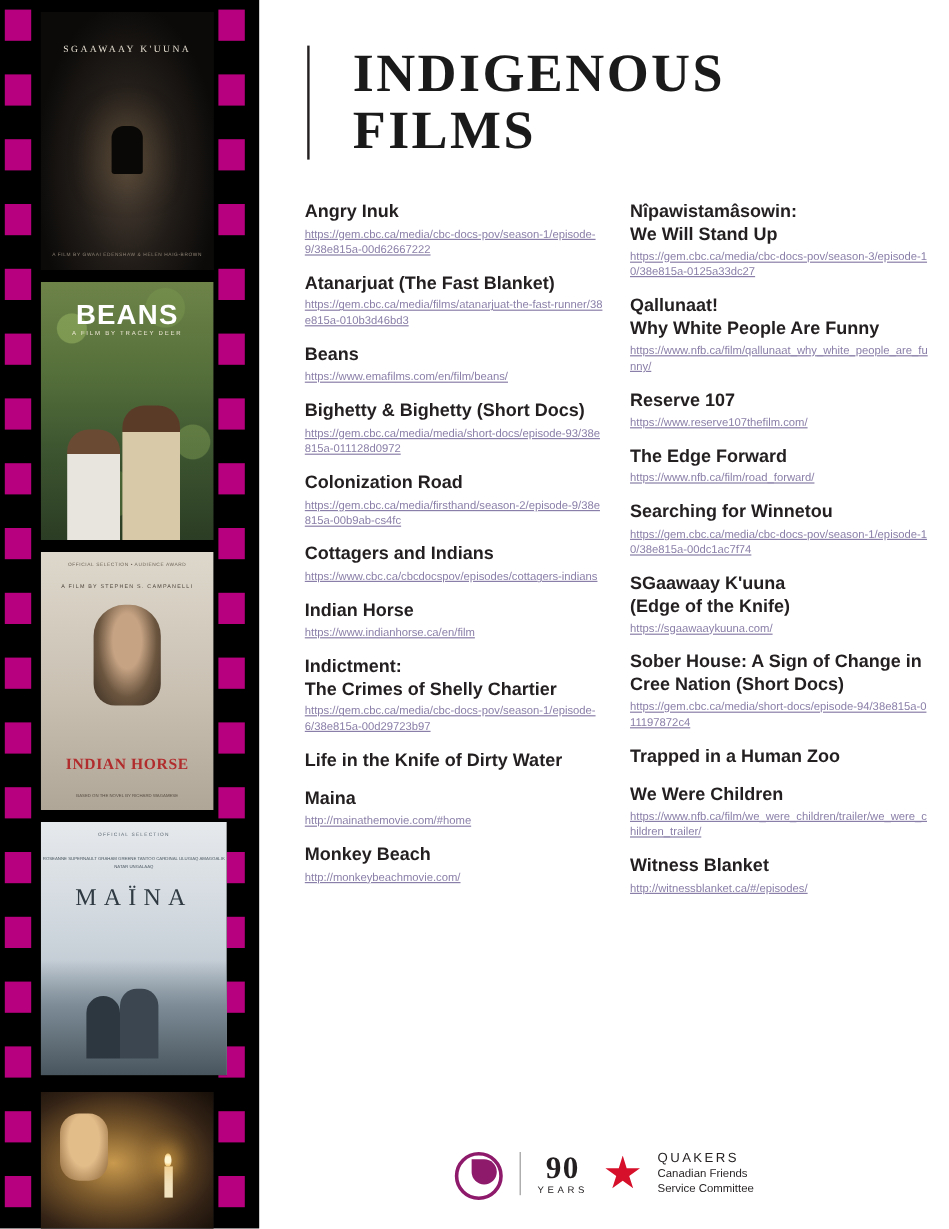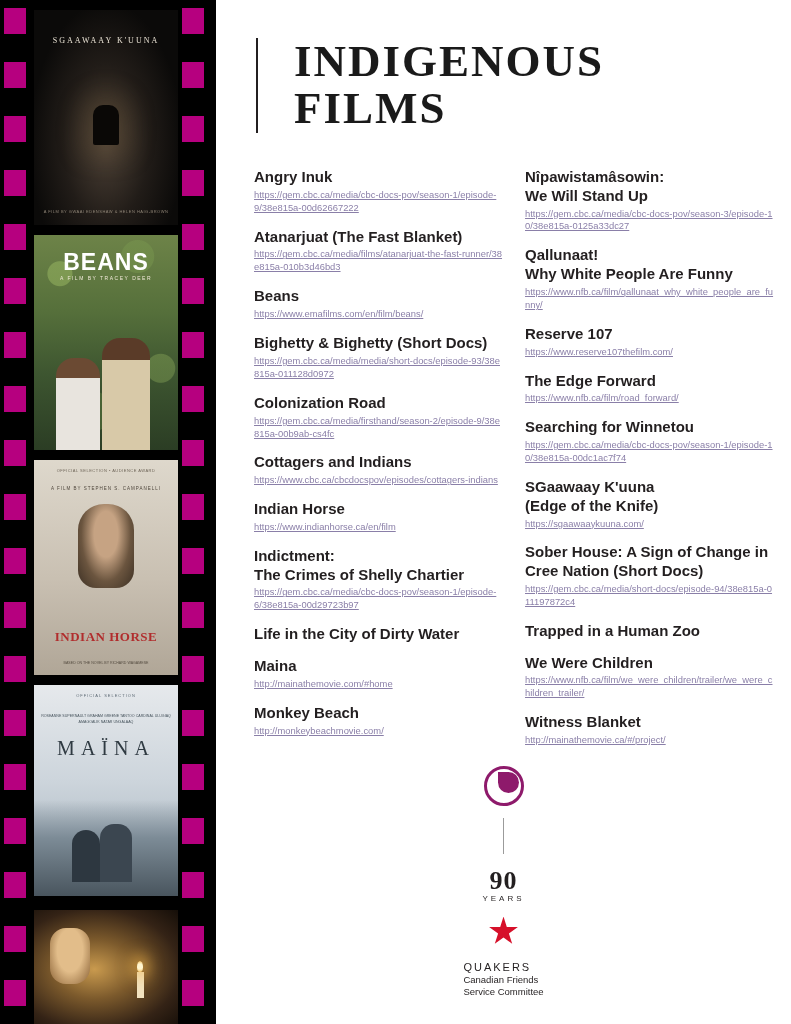--- a/index.html
+++ b/index.html
@@ -344,21 +344,20 @@
   
   .footer {
     position: absolute;
     left: 216px;
     bottom: 26px;
     width: 575px;
     display: flex;
     align-items: center;
     justify-content: center;
     gap: 14px;
-    flex-direction: column;
   }
   .cfsc-mark {
     position: relative;
     width: 40px;
     height: 40px;
   }
   .cfsc-mark .ring {
     position: absolute;
     left: 0; top: 2px;
     width: 34px; height: 34px;
@@ -486,21 +485,21 @@
       <div class="frame" style="top:460px;height:215px;">
         <div class="poster3">
           <div class="laurels">OFFICIAL SELECTION  •  AUDIENCE AWARD</div>
           <div class="ptop">A FILM BY STEPHEN S. CAMPANELLI</div>
           <div class="face"></div>
           <div class="ptitle3">INDIAN HORSE</div>
           <div class="pcred3">BASED ON THE NOVEL BY RICHARD WAGAMESE</div>
         </div>
       </div>
 
-      <div class="frame" style="top:685px;height:211px;">
+      <div class="frame" style="top:685px;height:211px;padding-left:11px;">
         <div class="poster4">
           <div class="lr">OFFICIAL SELECTION</div>
           <div class="names">ROSEANNE SUPERNAULT   GRAHAM GREENE
 TANTOO CARDINAL   ULUGIAQ AMAGOALIK   NATAR UNGALAAQ</div>
           <div class="mtitle">MAÏNA</div>
           <div class="scene">
             <div class="p1"></div>
             <div class="p2"></div>
           </div>
         </div>
@@ -551,21 +550,21 @@
           </div>
           <div class="entry">
             <div class="name">Indian Horse</div>
             <a class="url" href="#">https://www.indianhorse.ca/en/film</a>
           </div>
           <div class="entry">
             <div class="name">Indictment:<br>The Crimes of Shelly Chartier</div>
             <a class="url" href="#">https://gem.cbc.ca/media/cbc-docs-pov/season-1/episode-6/38e815a-00d29723b97</a>
           </div>
           <div class="entry">
-            <div class="name">Life in the City of Dirty Water</div>
+            <div class="name">Life in the Knife of Dirty Water</div>
           </div>
           <div class="entry">
             <div class="name">Maina</div>
             <a class="url" href="#">http://mainathemovie.com/#home</a>
           </div>
           <div class="entry">
             <div class="name">Monkey Beach</div>
             <a class="url" href="#">http://monkeybeachmovie.com/</a>
           </div>
         </div>
@@ -600,21 +599,21 @@
           </div>
           <div class="entry">
             <div class="name">Trapped in a Human Zoo</div>
           </div>
           <div class="entry">
             <div class="name">We Were Children</div>
             <a class="url" href="#">https://www.nfb.ca/film/we_were_children/trailer/we_were_children_trailer/</a>
           </div>
           <div class="entry">
             <div class="name">Witness Blanket</div>
-            <a class="url" href="#">http://mainathemovie.ca/#/project/</a>
+            <a class="url" href="#">http://witnessblanket.ca/#/episodes/</a>
           </div>
         </div>
       </div>
 
   </div>
 
   <div class="footer">
     <div class="cfsc-mark">
       <div class="ring"></div>
       <div class="wedge"></div>

